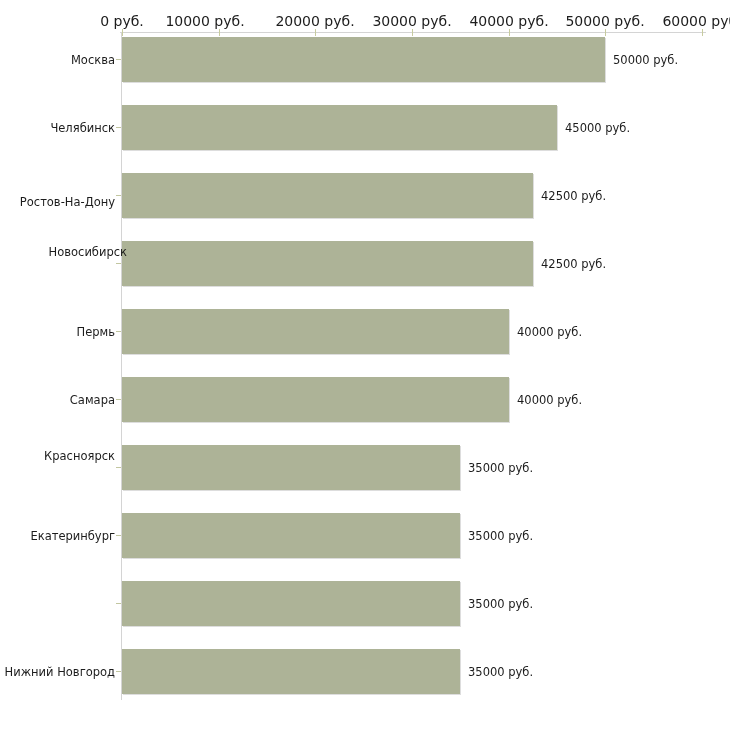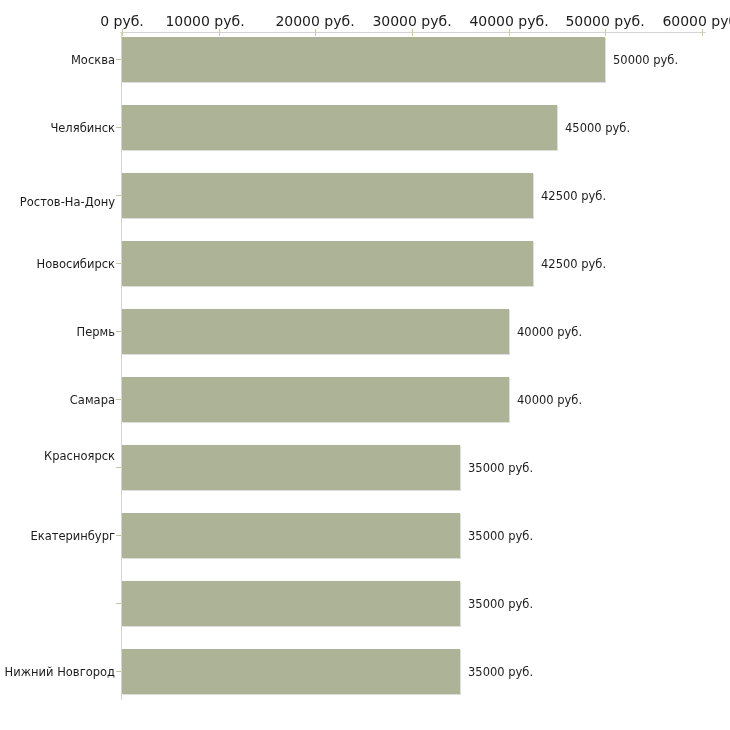--- a/index.html
+++ b/index.html
@@ -91,21 +91,21 @@
     <div class="bar" style="left: 122px; top: 105px; width: 435px; height: 45px; background: rgb(173, 179, 151);"></div>
     <div class="y-tick-dash" style="left: 116px; top: 127px; background: rgb(194, 198, 160);"></div>
     <div class="cat-label" style="top: 105px; height: 45px; color: rgb(28, 28, 28);">Челябинск</div>
     <div class="val-label" style="left: 565px; top: 105px; height: 45px; color: rgb(28, 28, 28);">45000 руб.</div>
     <div class="bar" style="left: 122px; top: 173px; width: 411px; height: 45px; background: rgb(173, 179, 151);"></div>
     <div class="y-tick-dash" style="left: 116px; top: 195px; background: rgb(194, 198, 160);"></div>
     <div class="cat-label" style="top: 179px; height: 45px; color: rgb(28, 28, 28);">Ростов-На-Дону</div>
     <div class="val-label" style="left: 541px; top: 173px; height: 45px; color: rgb(28, 28, 28);">42500 руб.</div>
     <div class="bar" style="left: 122px; top: 241px; width: 411px; height: 45px; background: rgb(173, 179, 151);"></div>
     <div class="y-tick-dash" style="left: 116px; top: 263px; background: rgb(194, 198, 160);"></div>
-    <div class="cat-label" style="top: 241px; height: 45px; color: rgb(28, 28, 28);">Новосибирск</div>
+    <div class="cat-label" style="top: 229px; height: 45px; color: rgb(28, 28, 28); padding-left: 12px;">Новосибирск</div>
     <div class="val-label" style="left: 541px; top: 241px; height: 45px; color: rgb(28, 28, 28);">42500 руб.</div>
     <div class="bar" style="left: 122px; top: 309px; width: 387px; height: 45px; background: rgb(173, 179, 151);"></div>
     <div class="y-tick-dash" style="left: 116px; top: 331px; background: rgb(194, 198, 160);"></div>
     <div class="cat-label" style="top: 309px; height: 45px; color: rgb(28, 28, 28);">Пермь</div>
     <div class="val-label" style="left: 517px; top: 309px; height: 45px; color: rgb(28, 28, 28);">40000 руб.</div>
     <div class="bar" style="left: 122px; top: 377px; width: 387px; height: 45px; background: rgb(173, 179, 151);"></div>
     <div class="y-tick-dash" style="left: 116px; top: 399px; background: rgb(194, 198, 160);"></div>
     <div class="cat-label" style="top: 377px; height: 45px; color: rgb(28, 28, 28);">Самара</div>
     <div class="val-label" style="left: 517px; top: 377px; height: 45px; color: rgb(28, 28, 28);">40000 руб.</div>
     <div class="bar" style="left: 122px; top: 445px; width: 338px; height: 45px; background: rgb(173, 179, 151);"></div>

